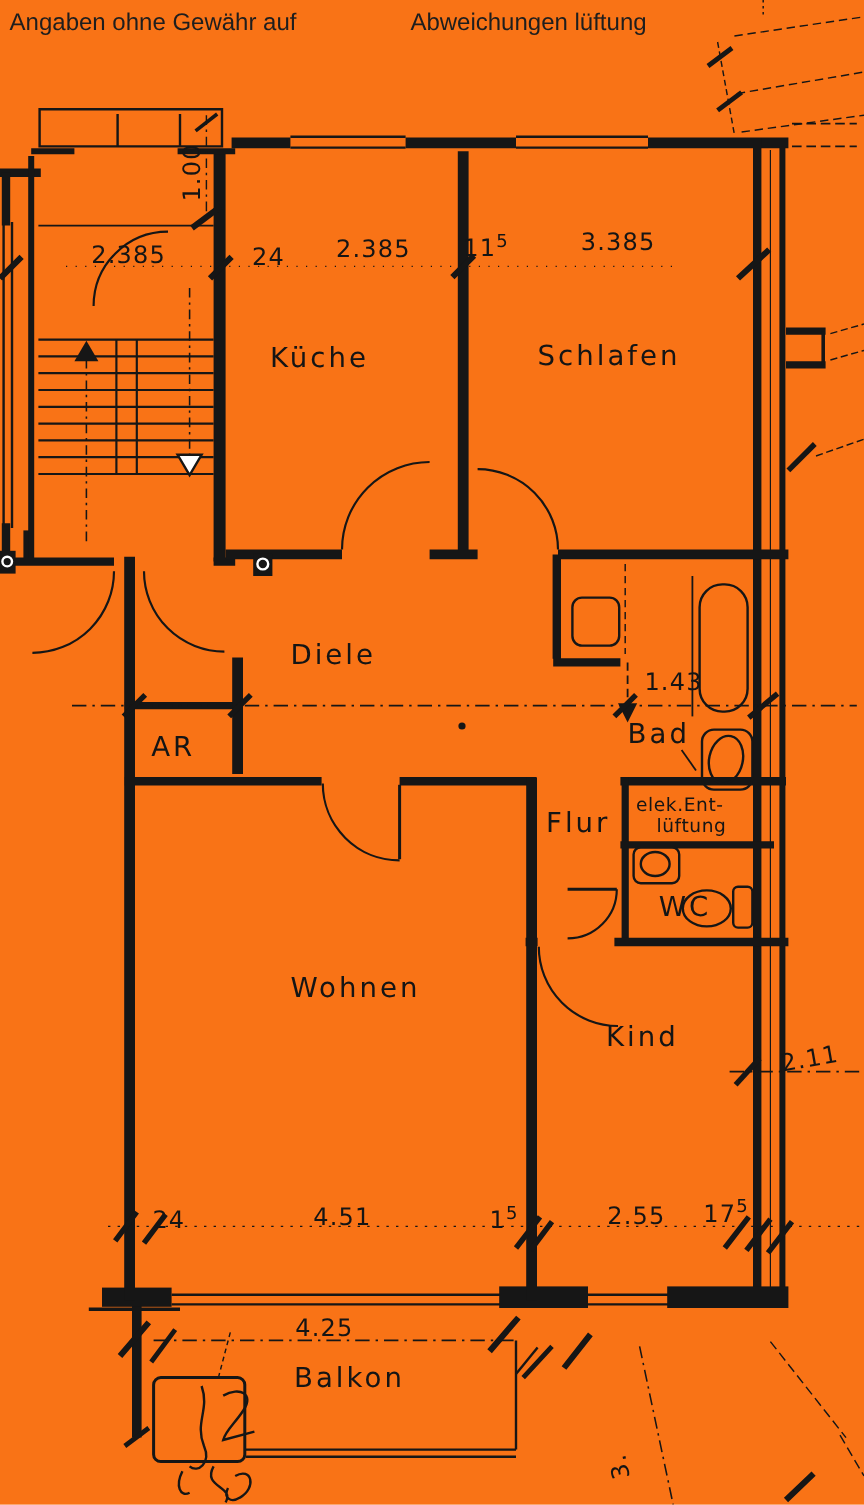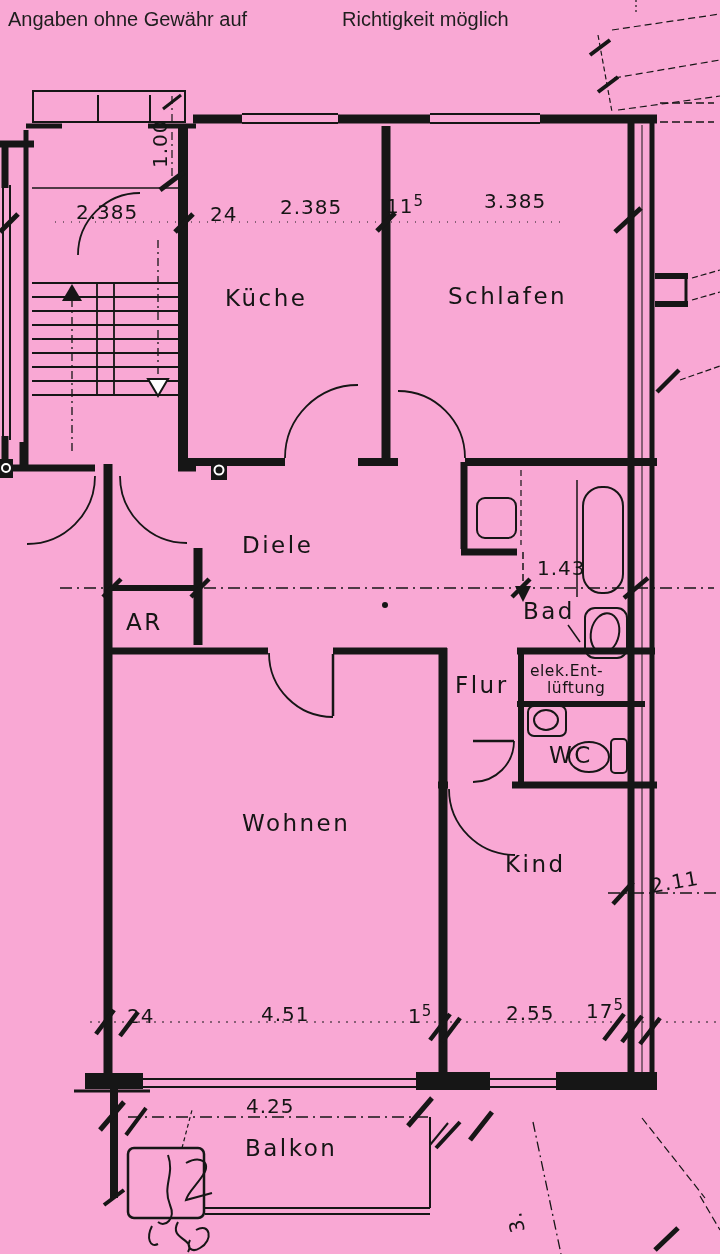--- a/index.html
+++ b/index.html
@@ -1,36 +1,36 @@
 <!DOCTYPE html>
 <html><head>
 <meta charset="utf-8">
 <style>
   html,body{margin:0;padding:0;background:#fff;}
-  .page{position:relative;width:720px;height:1254px;background:#f9a8d4;overflow:hidden;
+  .page{position:relative;width:720px;height:1254px;background:#f97316;overflow:hidden;
         font-family:"Liberation Sans", sans-serif;}
   .disc{position:absolute;color:#1e1e1e;font-size:20px;line-height:29px;white-space:nowrap;}
   .disc-left{left:8px;top:5px;}
   .disc-right{left:342px;top:5px;}
   svg{position:absolute;left:0;top:0;}
   svg text{font-family:"DejaVu Sans", sans-serif;fill:#151515;}
   .room{font-size:23px;letter-spacing:2.5px;}
   .dim{font-size:20px;letter-spacing:1px;}
   .dim-sm{font-size:15.5px;letter-spacing:0.5px;}
   .sup{font-size:15px;}
 </style>
 </head>
 <body>
 
 <div class="page">
 
   <div class="disc disc-left">
     <div>Angaben ohne Gewähr auf</div>
   </div>
-  <div class="disc disc-right">Richtigkeit möglich</div>
+  <div class="disc disc-right">Abweichungen lüftung</div>
 
   <svg width="720" height="1254" viewBox="0 0 720 1254">
 
     <g stroke="#161616" fill="none">
 
       <path d="M 193 119 H 242 M 338 119 H 430 M 540 119 H 657" stroke-width="9"></path>
 
       <path d="M 242 114 H 338 M 242 123 H 338 M 430 114 H 540 M 430 123 H 540" stroke-width="2"></path>
 
       <path d="M 631 115 V 1088" stroke-width="7"></path>

